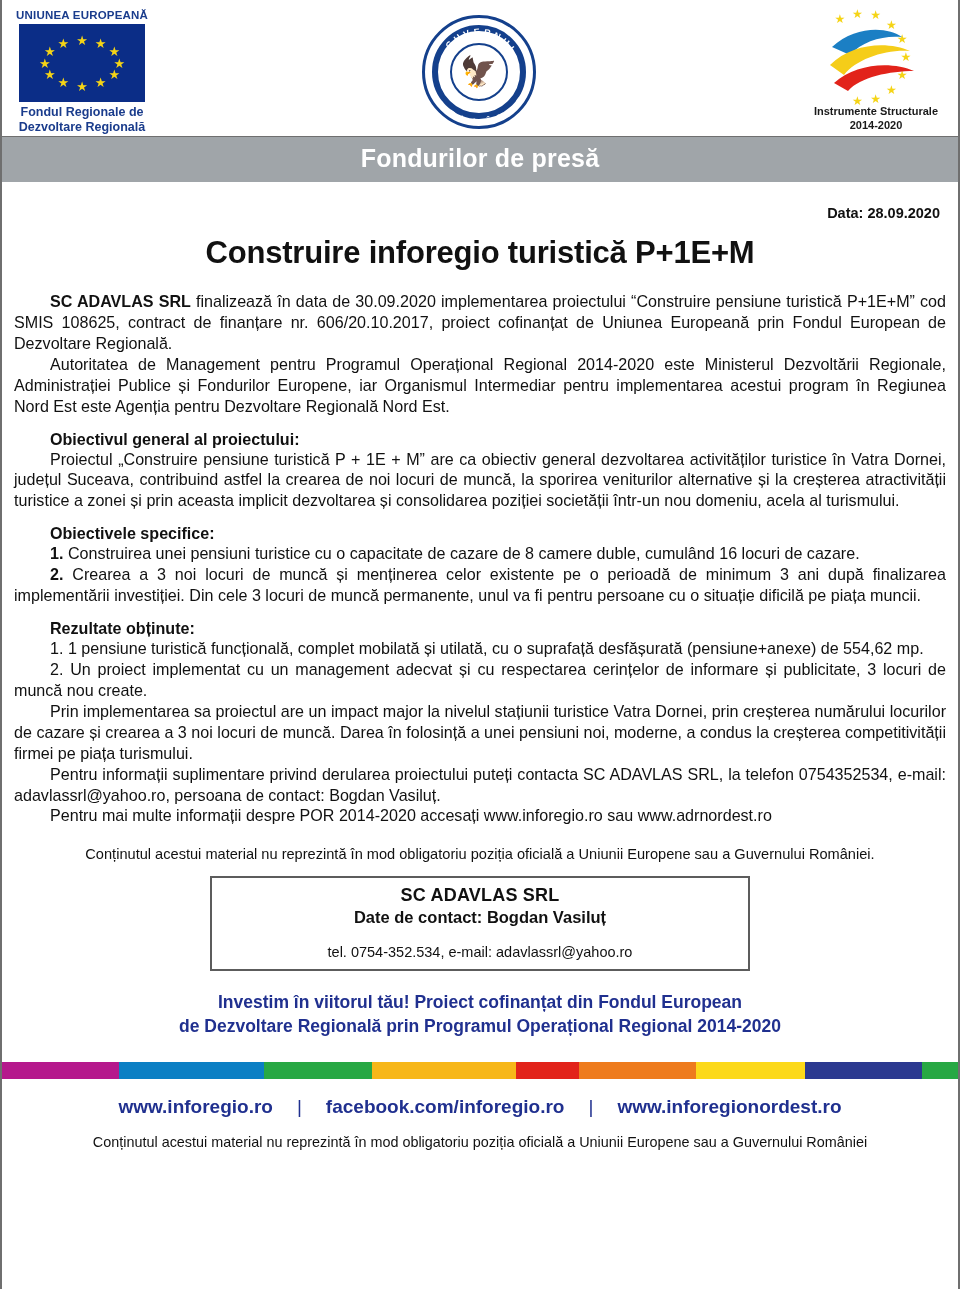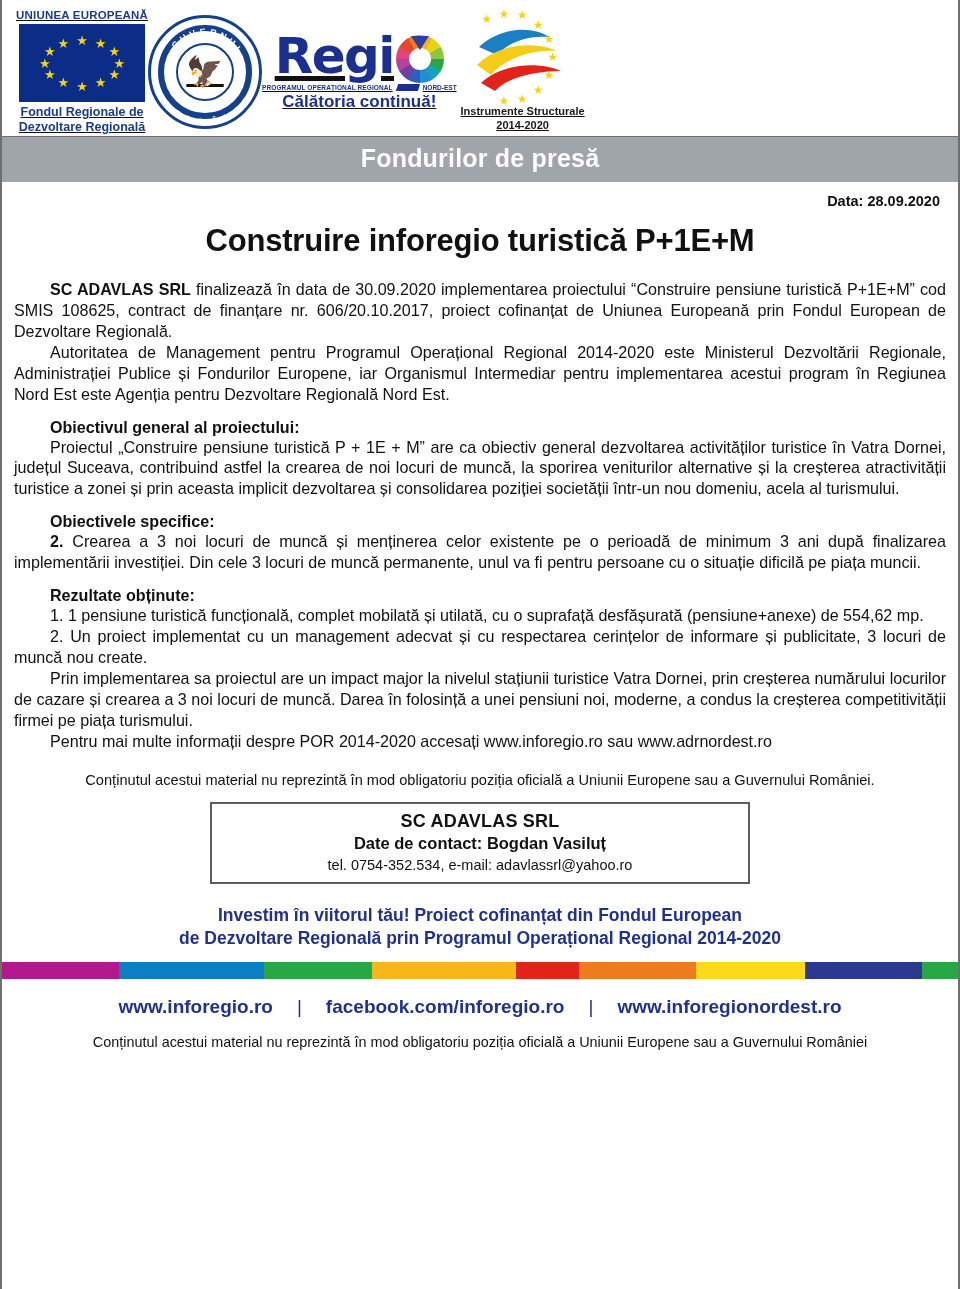--- a/index.html
+++ b/index.html
@@ -19,23 +19,23 @@
     background: #fff;
     border-left: 2px solid #6f6f6f;
     border-right: 2px solid #6f6f6f;
   }
 
   
   .logo-bar {
     height: 136px;
     display: flex;
     align-items: center;
+    justify-content: space-between;
     padding: 7px 16px 0 14px;
     background: #fff;
-    text-decoration: underline;
   }
   .logo-cell { display: flex; flex-direction: column; align-items: center; }
 
   
   .eu-title {
     font-size: 11.5px; letter-spacing: .2px;
     color: #1a3c8c; font-weight: 600;
     margin-bottom: 3px;
   }
   .eu-flag {
@@ -152,21 +152,21 @@
     color: #ffffff;
     text-align: center;
     font-size: 25px;
     font-weight: 700;
     padding: 7px 0 9px;
     border-top: 1px solid #6f6f6f;
     letter-spacing: .2px;
   }
 
   
-  .content { padding: 0 12px; }
+  .content { padding: 12px 12px; }
   .date-line {
     text-align: right;
     font-size: 14.5px;
     font-weight: 600;
     padding: 11px 6px 0 0;
     color: #111;
   }
   .doc-title {
     text-align: center;
     font-size: 31px;
@@ -201,21 +201,21 @@
   
   .contact-box {
     width: 540px;
     margin: 14px auto 0;
     border: 2px solid #5c5c5c;
     text-align: center;
     padding: 7px 0 9px;
   }
   .cb-1 { font-size: 18px; font-weight: 700; letter-spacing: .2px; }
   .cb-2 { font-size: 16.5px; font-weight: 700; margin-top: 2px; }
-  .cb-3 { font-size: 14.5px; margin-top: 4px; }
+  .cb-3 { font-size: 14.5px; margin-top: 17px; }
 
   
   .invest {
     text-align: center;
     color: #20308f;
     font-size: 17.5px;
     font-weight: 700;
     line-height: 1.34;
     margin-top: 20px;
   }
@@ -292,34 +292,20 @@
             <span style="transform: rotate(202.286deg) translate(0px, -45px) rotate(180deg);">I</span>
             <span style="transform: rotate(217.143deg) translate(0px, -45px) rotate(180deg);">E</span>
             <span style="transform: rotate(232deg) translate(0px, -45px) rotate(180deg);">I</span>
           </div>
         <div class="gov-inner">
           <div class="gov-eagle">🦅</div>
         </div>
       </div>
     </div>
 
-    <div class="regio-wrap">
-      <div class="regio-row">
-        <div class="regio-word">Regi</div>
-        <div class="regio-wheel">
-          <div class="regio-tri"></div>
-        </div>
-      </div>
-      <div class="regio-subrow">
-        <span class="regio-por">PROGRAMUL OPERAȚIONAL REGIONAL</span>
-        <span class="regio-dash"></span>
-        <span class="regio-ne">NORD-EST</span>
-      </div>
-      <div class="regio-slogan">Călătoria continuă!</div>
-    </div>
 
     <div class="logo-cell">
       <div class="is-logo">
         <div class="is-stars" id="isstars">
             <span class="is-star" style="left: 30px; top: 7.89488px;">★</span>
             <span class="is-star" style="left: 47.4007px; top: 2.24104px;">★</span>
             <span class="is-star" style="left: 65.5967px; top: 4.15351px;">★</span>
             <span class="is-star" style="left: 81.4417px; top: 13.3016px;">★</span>
             <span class="is-star" style="left: 92.196px; top: 28.1036px;">★</span>
             <span class="is-star" style="left: 96px; top: 46px;">★</span>
@@ -350,26 +336,28 @@
     <div class="doc-title">Construire inforegio turistică P+1E+M</div>
 
     <p class="body"><b>SC ADAVLAS SRL</b><span> finalizează în data de 30.09.2020 implementarea proiectului “Construire pensiune turistică P+1E+M” cod SMIS  108625, contract de finanțare nr. 606/20.10.2017, proiect cofinanțat de Uniunea Europeană prin Fondul European de Dezvoltare Regională.</span></p>
 
     <p class="body">Autoritatea de Management pentru Programul Operațional Regional 2014-2020 este Ministerul Dezvoltării Regionale, Administrației Publice și Fondurilor Europene, iar Organismul Intermediar pentru implementarea acestui program în Regiunea Nord Est este Agenția pentru Dezvoltare Regională Nord Est.</p>
 
     <p class="sec-head">Obiectivul general al proiectului:</p>
     <p class="body">Proiectul „Construire pensiune turistică P + 1E + M” are ca obiectiv general dezvoltarea activităților turistice în Vatra Dornei, județul Suceava, contribuind astfel la crearea de noi locuri de muncă, la sporirea veniturilor alternative și la creșterea atractivității turistice a zonei și prin aceasta implicit dezvoltarea și consolidarea poziției societății într-un nou domeniu, acela al turismului.</p>
 
     <p class="sec-head">Obiectivele specifice:</p>
+    <p class="body"><b>1.</b><span> Construirea unei pensiuni turistice cu o capacitate de cazare de 8 camere duble, cumulând 16 locuri de cazare.</span></p>
     <p class="body"><b>2.</b><span> Crearea a 3 noi locuri de muncă și menținerea celor existente pe o perioadă de minimum 3 ani după finalizarea implementării investiției. Din cele 3 locuri de muncă permanente, unul va fi pentru persoane cu o situație dificilă pe piața muncii.</span></p>
 
     <p class="sec-head">Rezultate obținute:</p>
     <p class="body">1. 1 pensiune turistică funcțională, complet mobilată și utilată, cu o suprafață desfășurată (pensiune+anexe) de 554,62 mp.</p>
     <p class="body">2. Un proiect implementat cu un management adecvat și cu respectarea cerințelor de informare și publicitate, 3 locuri de muncă nou create.</p>
     <p class="body">Prin implementarea sa proiectul are un impact major la nivelul stațiunii turistice Vatra Dornei, prin creșterea numărului locurilor de cazare și  crearea a 3 noi locuri de muncă. Darea în folosință a unei pensiuni noi, moderne, a condus la creșterea competitivității firmei pe piața turismului.</p>
+    <p class="body">Pentru informații suplimentare privind derularea proiectului puteți contacta SC ADAVLAS  SRL, la telefon 0754352534, e-mail: adavlassrl@yahoo.ro, persoana de contact: Bogdan Vasiluț.</p>
     <p class="body">Pentru mai multe informații despre POR 2014-2020 accesați www.inforegio.ro sau www.adrnordest.ro</p>
 
     <div class="disclaimer-mid">Conținutul acestui material nu reprezintă în mod obligatoriu poziția oficială a Uniunii Europene sau a Guvernului României.</div>
 
     <div class="contact-box">
       <div class="cb-1">SC ADAVLAS SRL</div>
       <div class="cb-2">Date de contact: Bogdan Vasiluț</div>
       <div class="cb-3">tel. 0754-352.534, e-mail: adavlassrl@yahoo.ro</div>
     </div>
 

